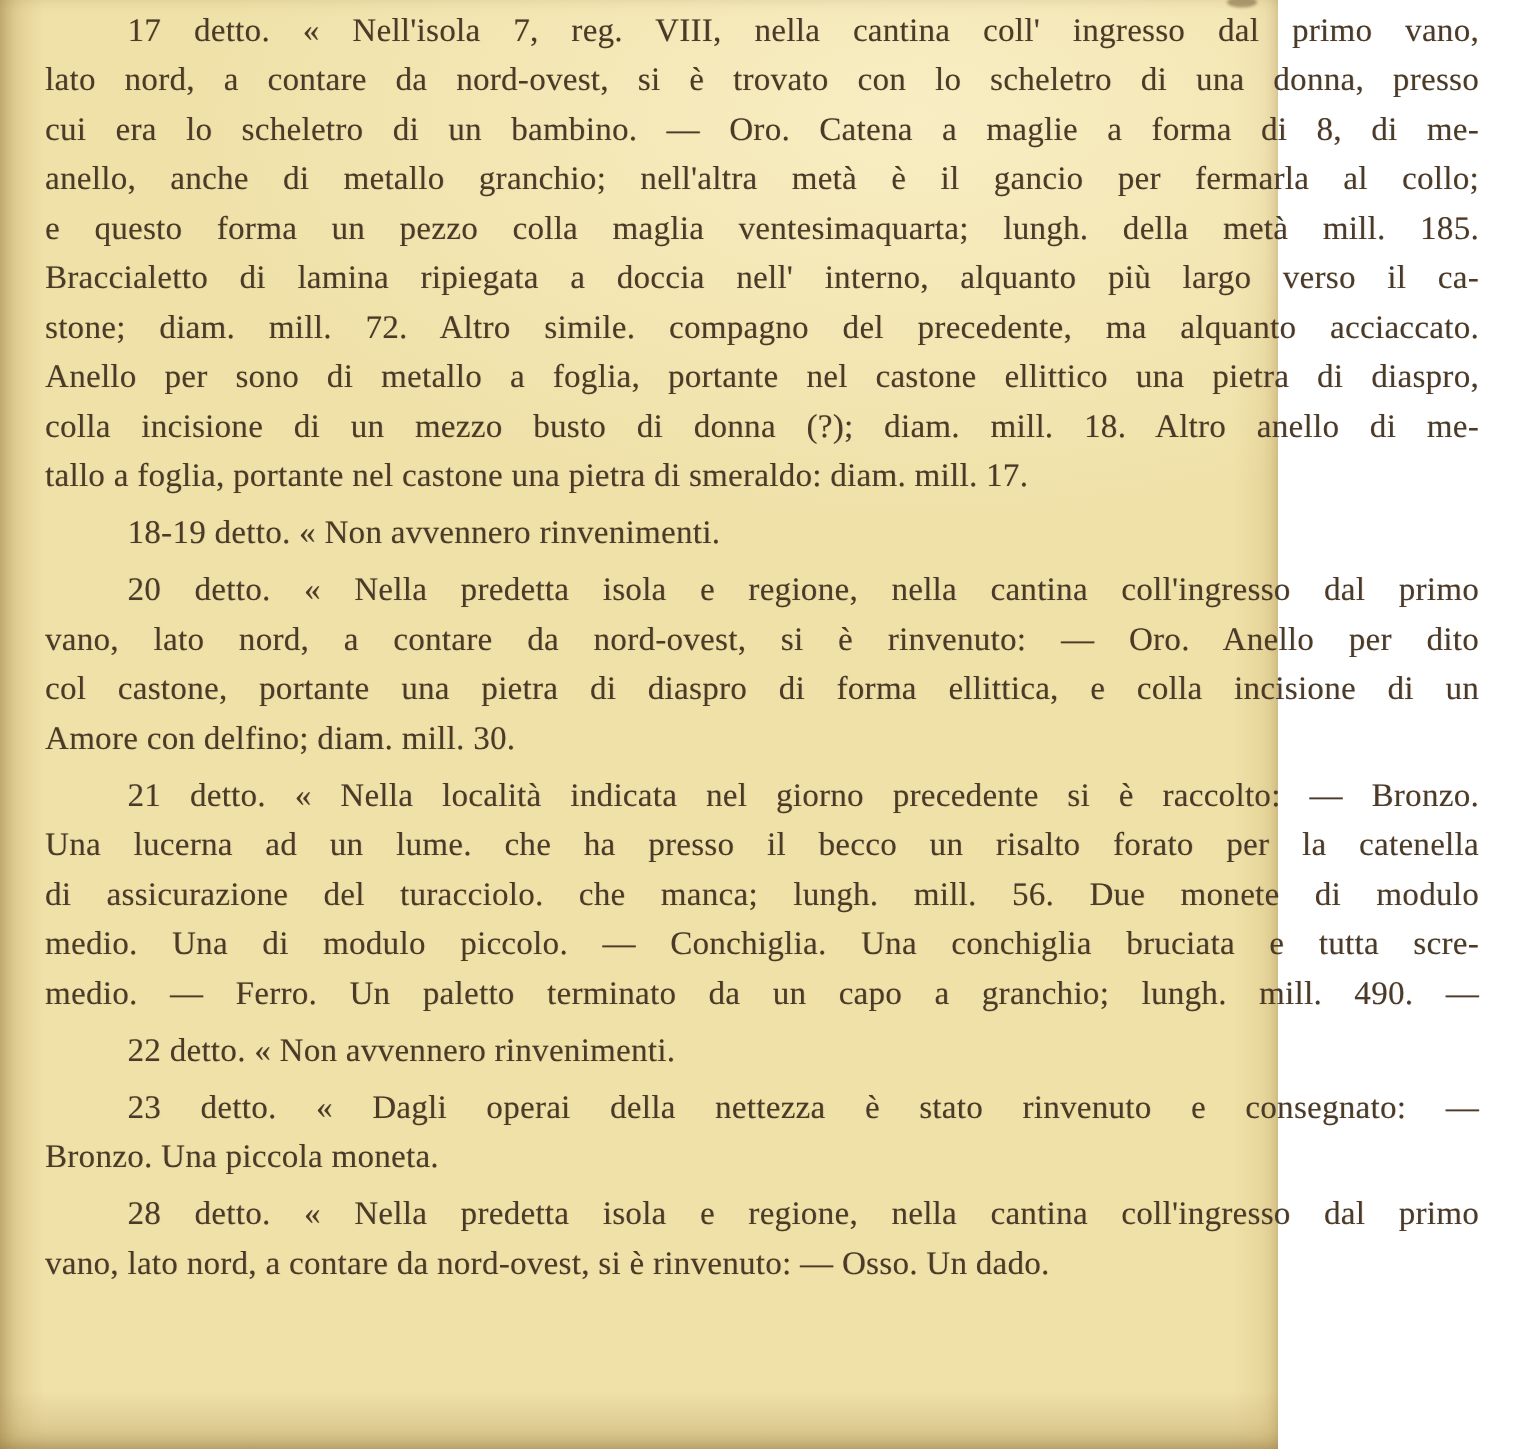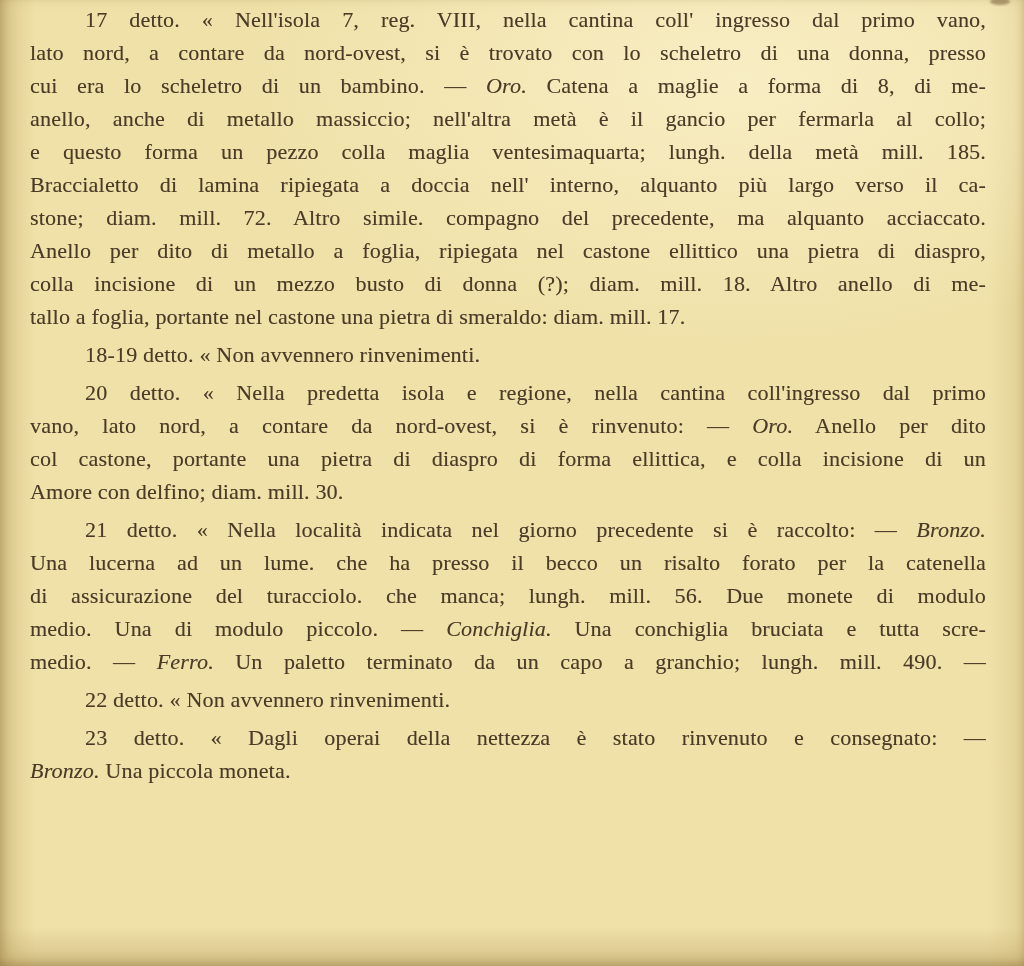--- a/index.html
+++ b/index.html
@@ -3,21 +3,21 @@
 <meta charset="utf-8">
 <style>
   html, body { margin: 0; padding: 0; }
   body {
     width: 1024px; height: 966px;
     overflow: hidden;
     font-family: "Liberation Serif", "DejaVu Serif", serif;
   }
   .page {
     position: relative;
-    width: 1024px; height: 966px;
+    width: 852px; height: 966px;
     background:
       radial-gradient(ellipse 900px 500px at 72% 8%, rgba(250,240,200,0.85) 0%, rgba(250,240,200,0) 55%),
       linear-gradient(90deg, rgba(200,175,110,0.45) 0%, rgba(200,175,110,0) 3.5%, rgba(200,175,110,0) 96.5%, rgba(205,180,115,0.35) 100%),
       linear-gradient(180deg, rgba(195,170,105,0.0) 96%, rgba(160,130,70,0.35) 100%),
       #efe1a8;
     box-shadow:
       inset 10px 0 18px -10px rgba(130,100,45,0.55),
       inset -6px 0 12px -8px rgba(130,100,45,0.35),
       inset 0 -8px 14px -8px rgba(120,90,40,0.45);
   }
@@ -33,45 +33,45 @@
   }
   .paragraph { margin: 0 0 5px 0; }
   .paragraph:last-child { margin-bottom: 0; }
   .line {
     text-align: justify;
     text-align-last: justify;
     white-space: normal;
   }
   .line.first { text-indent: 55px; }
   .line.last { text-align-last: left; }
-  .it { font-style: italic; }
+  .it { }
   .corner-mark {
     position: absolute;
     right: 14px; top: -2px;
     width: 20px; height: 7px;
     border-radius: 50%;
     background: rgba(105,80,45,0.5);
     filter: blur(1.2px);
   }
 </style>
 </head>
 <body>
 
 <div class="page">
   <div class="corner-mark"></div>
   <div class="text-block" id="doc">
       <div class="paragraph">
         <div class="line first"><span>17 detto. « Nell'isola 7, reg. VIII, nella cantina coll' ingresso dal primo vano,</span></div>
         <div class="line"><span>lato nord, a contare da nord-ovest, si è trovato con lo scheletro di una donna, presso</span></div>
         <div class="line"><span>cui era lo scheletro di un bambino. — </span><span class="it">Oro.</span><span> Catena a maglie a forma di 8, di me-</span></div>
-        <div class="line"><span>anello, anche di metallo massiccio; nell'altra metà è il gancio per fermarla al collo;</span></div>
+        <div class="line"><span>anello, anche di metallo granchio; nell'altra metà è il gancio per fermarla al collo;</span></div>
         <div class="line"><span>e questo forma un pezzo colla maglia ventesimaquarta; lungh. della metà mill. 185.</span></div>
         <div class="line"><span>Braccialetto di lamina ripiegata a doccia nell' interno, alquanto più largo verso il ca-</span></div>
         <div class="line"><span>stone; diam. mill. 72. Altro simile. compagno del precedente, ma alquanto acciaccato.</span></div>
-        <div class="line"><span>Anello per dito di metallo a foglia, ripiegata nel castone ellittico una pietra di diaspro,</span></div>
+        <div class="line"><span>Anello per sono di metallo a foglia, portante nel castone ellittico una pietra di diaspro,</span></div>
         <div class="line"><span>colla incisione di un mezzo busto di donna (?); diam. mill. 18. Altro anello di me-</span></div>
         <div class="line last"><span>tallo a foglia, portante nel castone una pietra di smeraldo: diam. mill. 17.</span></div>
       </div>
       <div class="paragraph">
         <div class="line first last"><span>18-19 detto. « Non avvennero rinvenimenti.</span></div>
       </div>
       <div class="paragraph">
         <div class="line first"><span>20 detto. « Nella predetta isola e regione, nella cantina coll'ingresso dal primo</span></div>
         <div class="line"><span>vano, lato nord, a contare da nord-ovest, si è rinvenuto: — </span><span class="it">Oro.</span><span> Anello per dito</span></div>
         <div class="line"><span>col castone, portante una pietra di diaspro di forma ellittica, e colla incisione di un</span></div>
@@ -84,14 +84,18 @@
         <div class="line"><span>medio. Una di modulo piccolo. — </span><span class="it">Conchiglia.</span><span> Una conchiglia bruciata e tutta scre-</span></div>
         <div class="line"><span>medio. — </span><span class="it">Ferro.</span><span> Un paletto terminato da un capo a granchio; lungh. mill. 490. —</span></div>
       </div>
       <div class="paragraph">
         <div class="line first last"><span>22 detto. « Non avvennero rinvenimenti.</span></div>
       </div>
       <div class="paragraph">
         <div class="line first"><span>23 detto. « Dagli operai della nettezza è stato rinvenuto e consegnato: —</span></div>
         <div class="line last"><span class="it">Bronzo.</span><span> Una piccola moneta.</span></div>
       </div>
+      <div class="paragraph">
+        <div class="line first"><span>28 detto. « Nella predetta isola e regione, nella cantina coll'ingresso dal primo</span></div>
+        <div class="line last"><span>vano, lato nord, a contare da nord-ovest, si è rinvenuto: — </span><span class="it">Osso.</span><span> Un dado.</span></div>
+      </div>
     </div>
 </div>
 
 </body></html>

